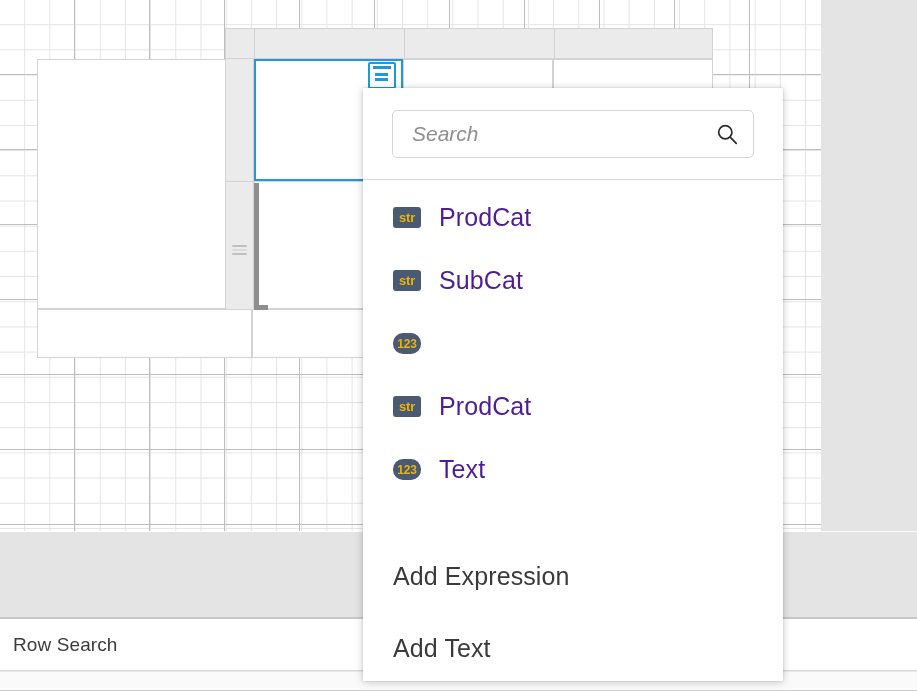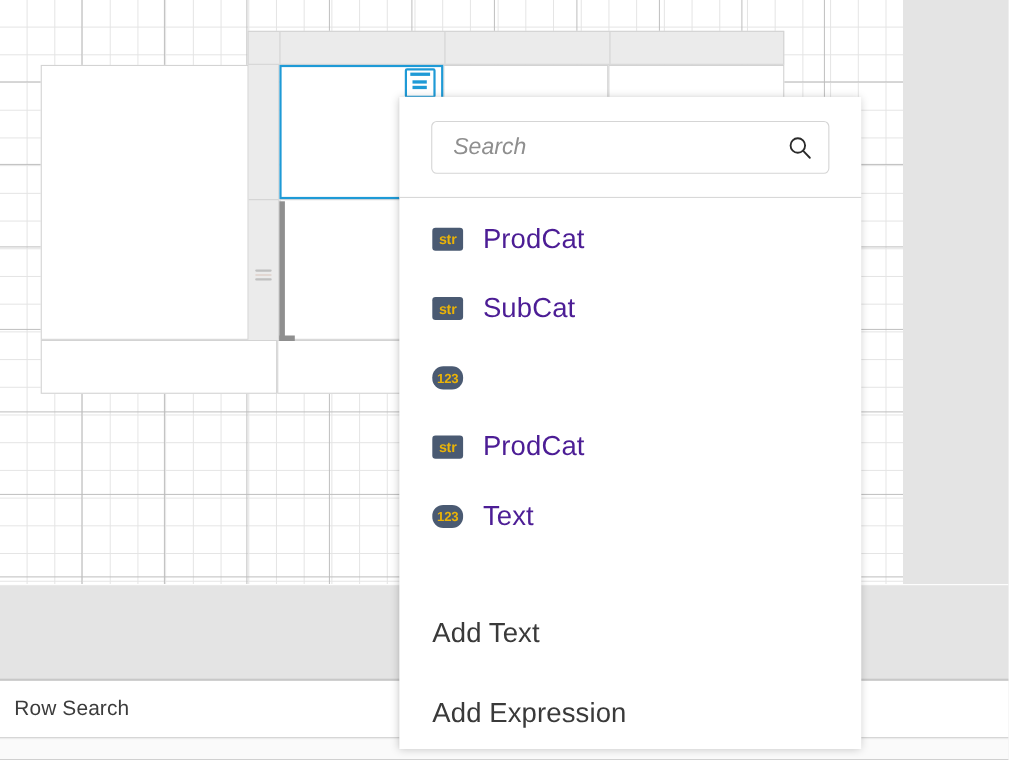--- a/index.html
+++ b/index.html
@@ -454,19 +454,19 @@
       <div class="field-item">
         <span class="type-badge num">123</span>
         <span class="field-label">Text</span>
       </div>
 
     </div>
 
     <div class="menu-divider"></div>
 
     <div class="action-list">
+      <div class="action-item">Add Expression</div>
       <div class="action-item">Add Text</div>
-      <div class="action-item">Add Expression</div>
     </div>
 
   </div>
 
 </div>
 
 </body></html>

